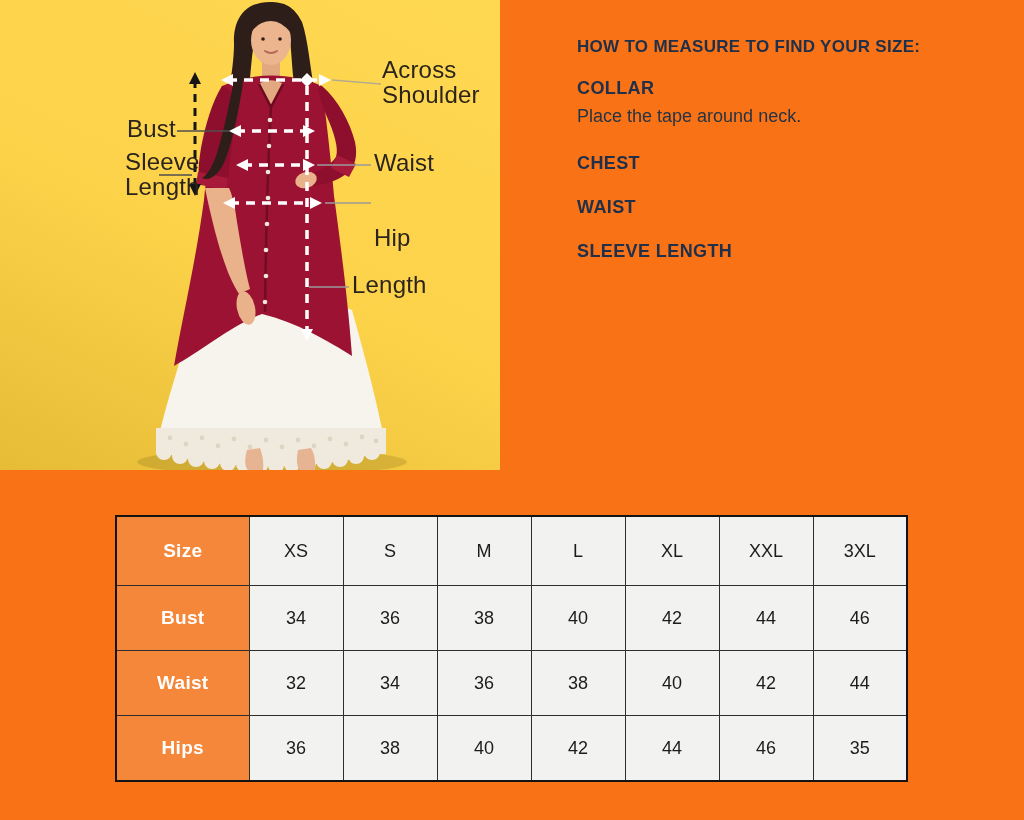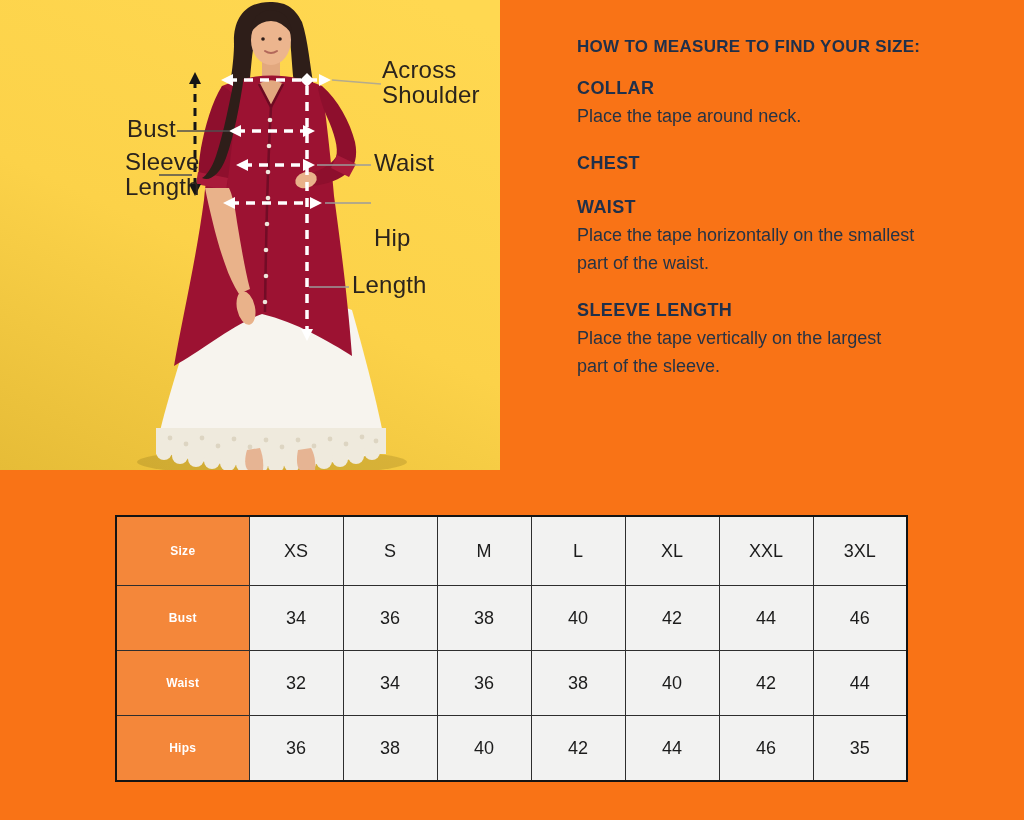--- a/index.html
+++ b/index.html
@@ -45,21 +45,21 @@
     border-collapse:collapse;table-layout:fixed;
     border:2px solid #141414;background:#F2F2F1;
   }
   .size-table td{
     border:1px solid #2e2e2e;text-align:center;vertical-align:middle;
     font-size:18px;color:#1c1c1c;background:#F2F2F1;padding:0;
   }
   .size-table tr.hdr td{height:68px;}
   .size-table tr.row td{height:64px;}
   .size-table td.key{
-    background:#F4873A;color:#ffffff;font-size:12px;font-weight:bold;
+    background:#F4873A;color:#ffffff;font-size:19px;font-weight:bold;
     letter-spacing:0.3px;
   }
 </style>
 </head>
 <body>
 
 <div class="screen">
 
   <div class="hero-left">
     <svg width="500" height="470" viewBox="0 0 500 470">
@@ -240,28 +240,24 @@
       <h3 class="howto-heading">COLLAR</h3>
       <p class="howto-body">Place the tape around neck.</p>
     </div>
 
     <div class="howto-section">
       <h3 class="howto-heading">CHEST</h3>
     </div>
 
     <div class="howto-section">
       <h3 class="howto-heading">WAIST</h3>
-      <p class="howto-body">Place the tape horizontally on the smallest
-part of the waist.</p>
     </div>
 
     <div class="howto-section">
       <h3 class="howto-heading">SLEEVE LENGTH</h3>
-      <p class="howto-body">Place the tape vertically on the largest
-part of the sleeve.</p>
     </div>
   </div>
 
   <table class="size-table">
     <colgroup>
       <col style="width:133px">
       <col>
         <col>
         <col>
         <col>

